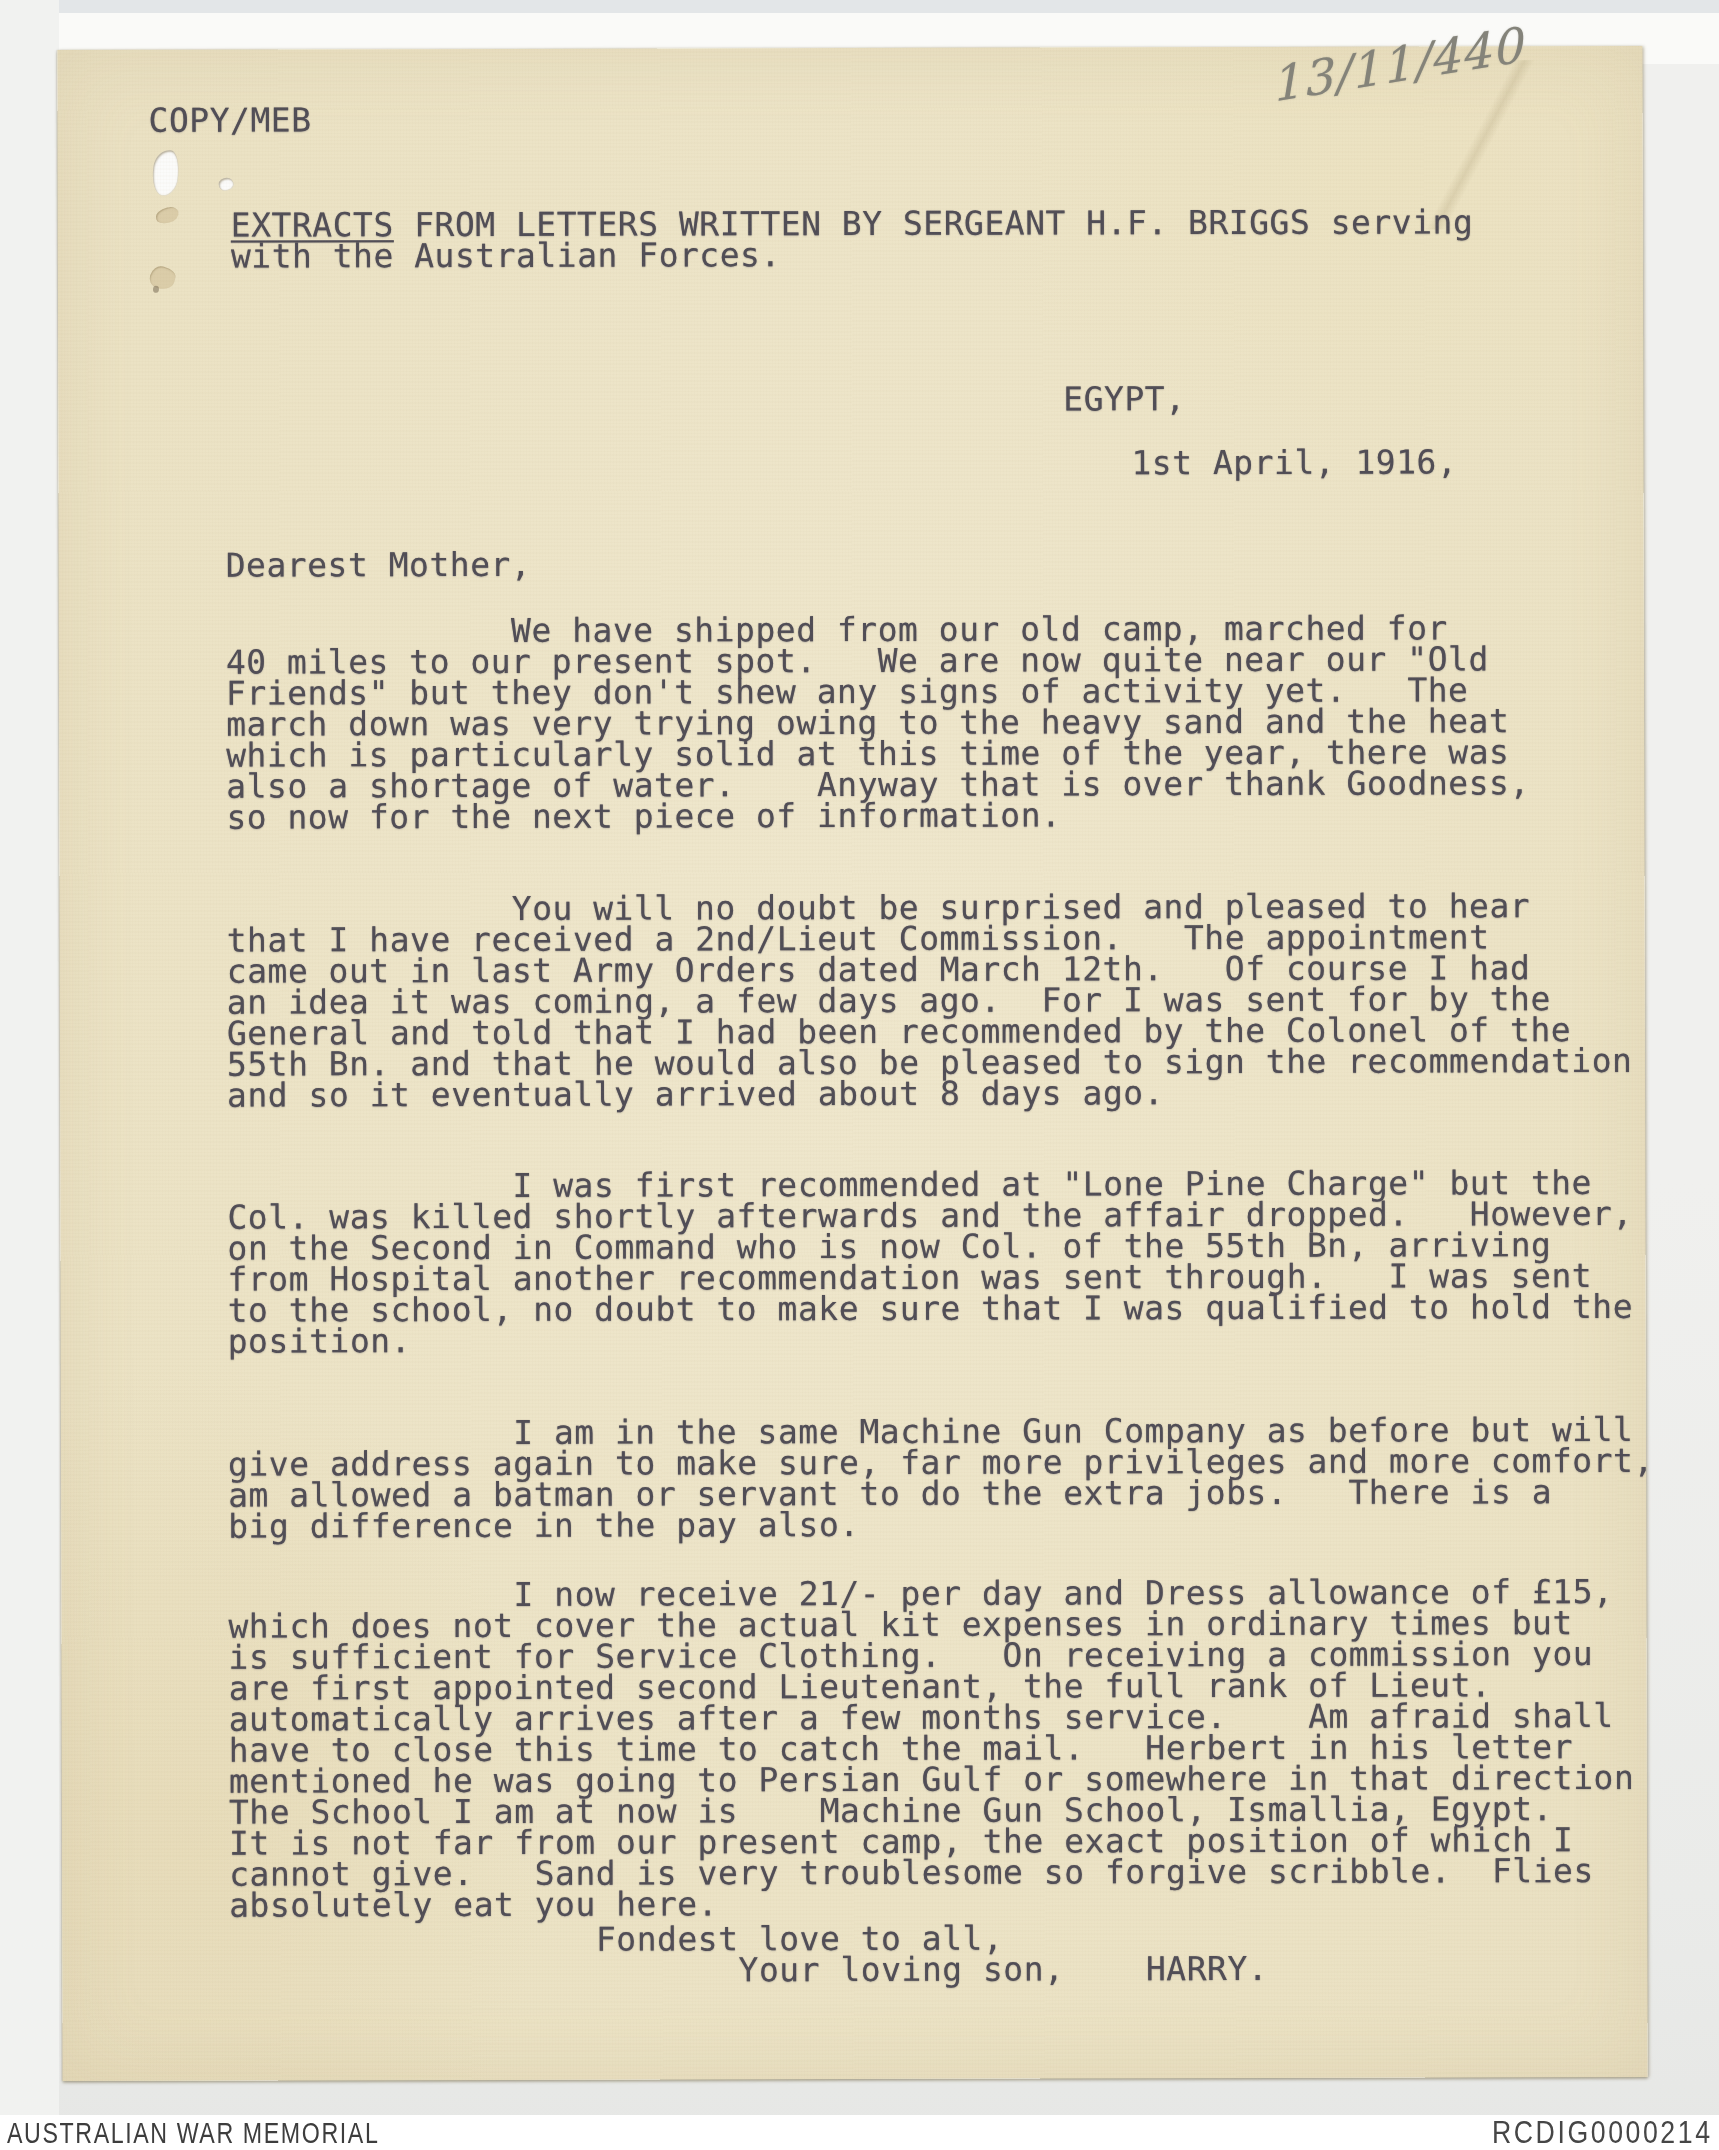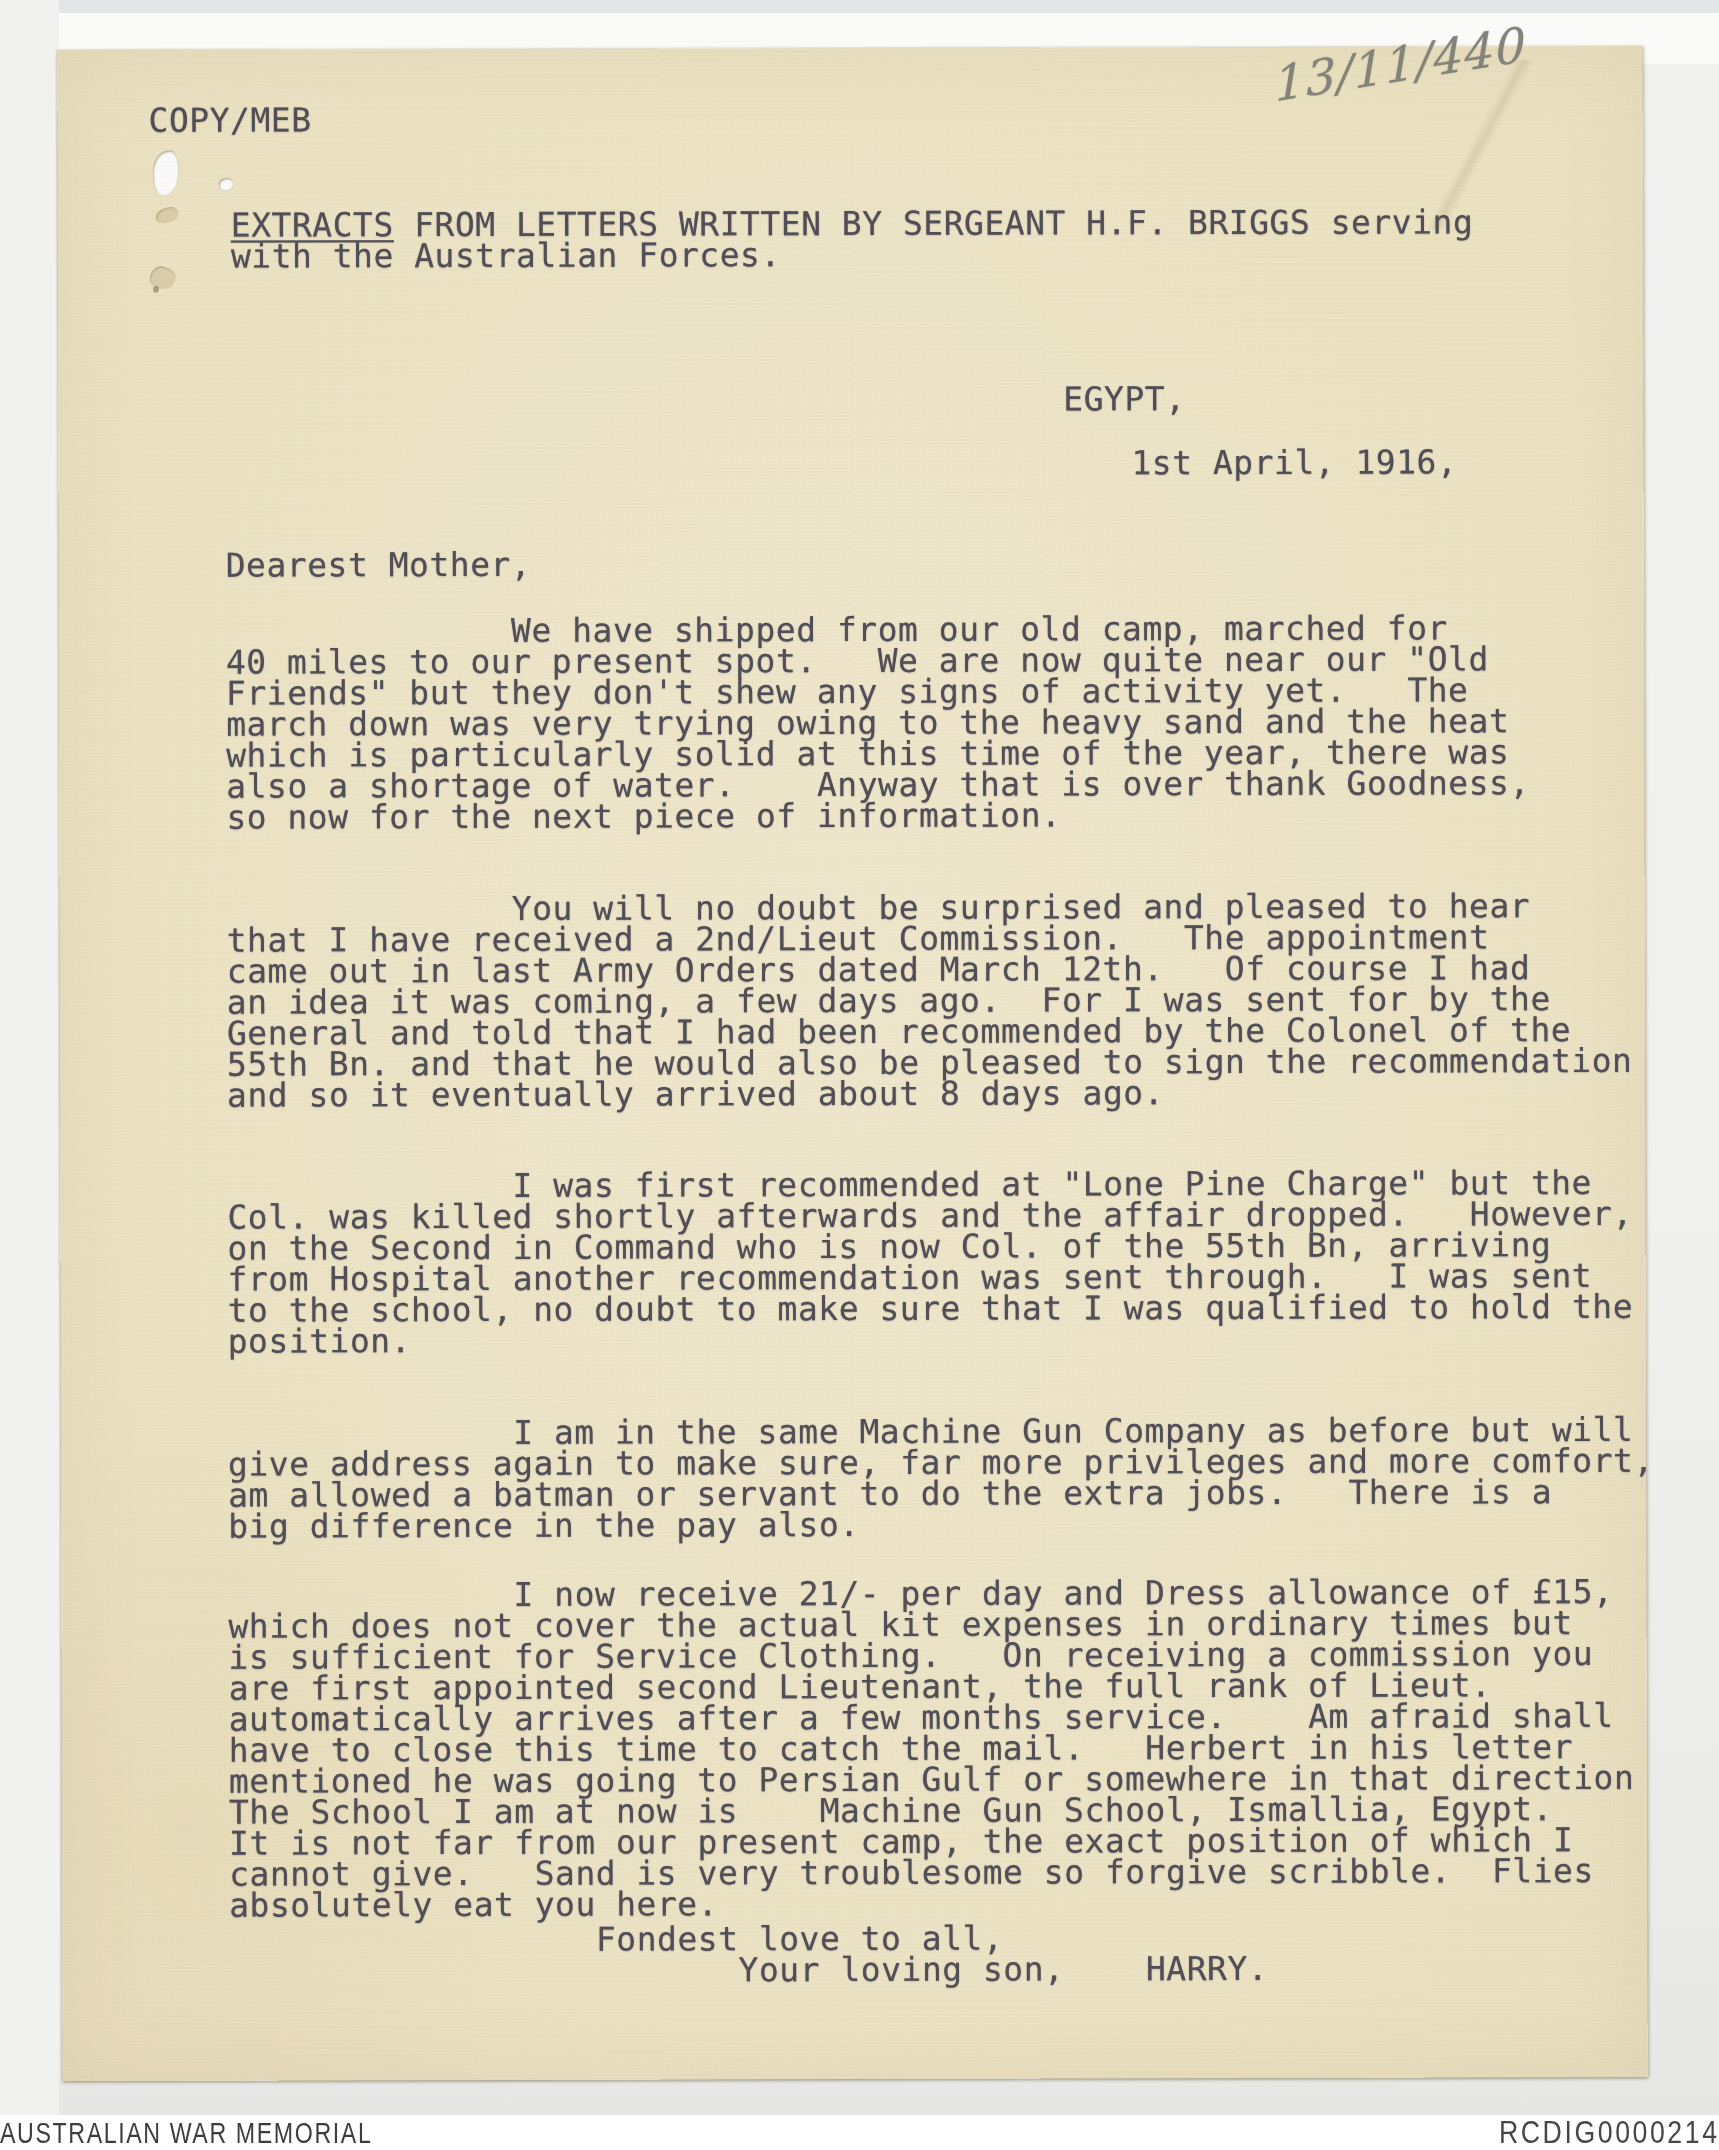--- a/index.html
+++ b/index.html
@@ -120,21 +120,21 @@
   
   .footer {
     position: absolute;
     left: 0; bottom: 0;
     width: 1720px;
     height: 36px;
     background: #ffffff;
     display: flex;
     justify-content: space-between;
     align-items: center;
-    padding: 0 0;
+    padding: 0 7px;
     box-sizing: border-box;
   }
   .awm {
     font-family: "Liberation Sans", sans-serif;
     font-size: 29px;
     font-weight: 400;
     letter-spacing: 2px;
     color: #3d3d3d;
     transform: scaleX(0.80);
     transform-origin: left center;

